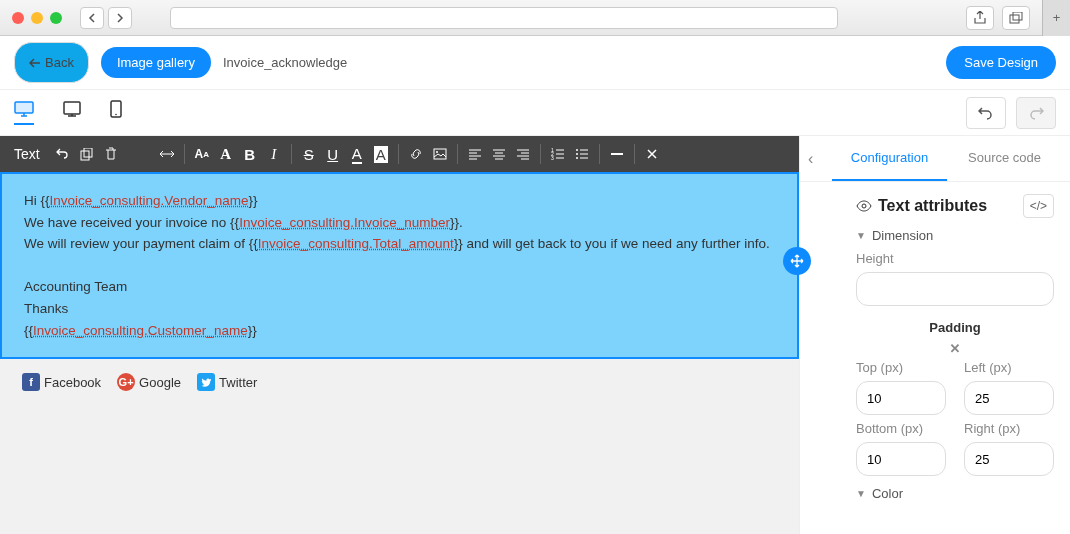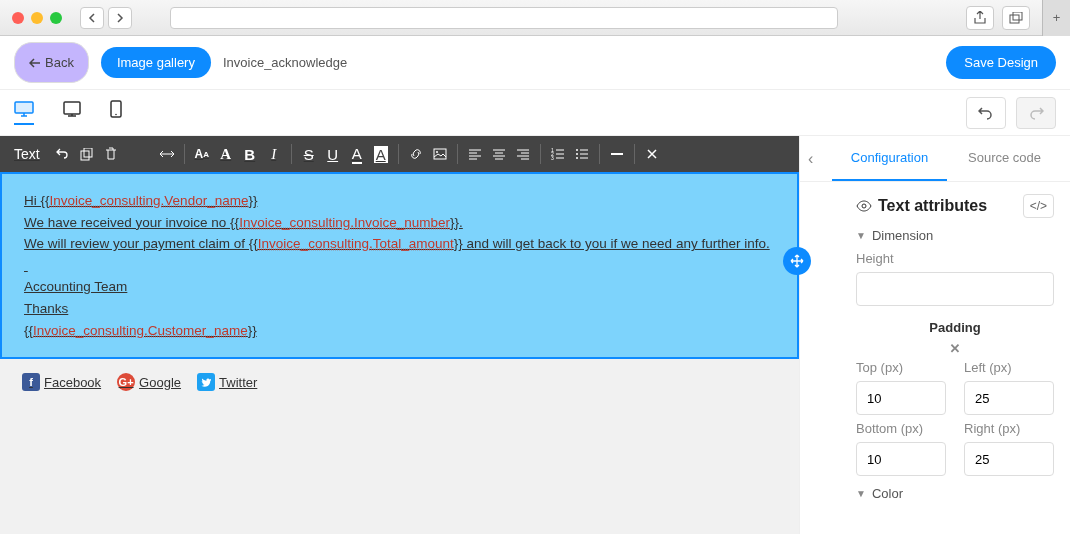--- a/index.html
+++ b/index.html
@@ -12,36 +12,36 @@
 .dot.red { background: #ff5f57; } .dot.yellow { background: #ffbd2e; } .dot.green { background: #28c940; }
 .nav-arrows { display: flex; gap: 4px; margin-left: 10px; }
 .arrow-btn { width: 24px; height: 22px; border: 1px solid #ccc; background: #fff; border-radius: 4px; display: flex; align-items: center; justify-content: center; color: #555; cursor: pointer; }
 .url-bar { flex: 1; height: 22px; background: #fff; border: 1px solid #ccc; border-radius: 4px; margin: 0 120px 0 30px; }
 .br-right { display: flex; gap: 8px; }
 .br-btn { width: 28px; height: 24px; border: 1px solid #ccc; background: #fff; border-radius: 4px; display: flex; align-items: center; justify-content: center; color: #555; cursor: pointer; }
 .tab-plus { width: 28px; height: 36px; background: #ddd; display: flex; align-items: center; justify-content: center; border-left: 1px solid #bbb; margin-left: 4px; margin-right: -12px; color: #666; }
 
 
 .app-header { height: 54px; display: flex; align-items: center; padding: 0 14px; gap: 12px; border-bottom: 1px solid #eee; }
-.back-btn { border: 1px solid #ddd; background: #c4b5fd; border-radius: 18px; padding: 12px 14px; display: flex; align-items: center; gap: 4px; cursor: pointer; color: #444; justify-content: flex-end; }
+.back-btn { border: 1px solid #ddd; background: #0ea5e9; border-radius: 18px; padding: 12px 14px; display: flex; align-items: center; gap: 4px; cursor: pointer; color: #444; justify-content: flex-end; }
 .pill-btn { background: #0d8bff; color: #fff; border-radius: 18px; padding: 8px 16px; cursor: pointer; font-weight: 500; }
 .doc-name { color: #555; font-weight: 500; }
 .save-btn { margin-left: auto; background: #0d8bff; color: #fff; border-radius: 18px; padding: 9px 18px; cursor: pointer; font-weight: 500; }
 
 
 .device-row { height: 46px; display: flex; align-items: center; padding: 0 14px; border-bottom: 1px solid #eee; gap: 28px; }
 .dev-icon { color: #888; cursor: pointer; display:flex; align-items:center; justify-content:center; padding-bottom: 6px; border-bottom: 2px solid transparent; }
 .dev-icon.active { color: #0d8bff; border-bottom-color: #0d8bff; }
 .history-btns { margin-left: auto; display: flex; gap: 10px; }
 .hist-btn { width: 40px; height: 32px; border: 1px solid #ddd; border-radius: 4px; display: flex; align-items: center; justify-content: center; cursor: pointer; color: #555; background:#fff; }
 .hist-btn.disabled { background: #f4f4f4; color: #bbb; cursor: default; }
 
 
 .split { display: flex; height: calc(534px - 36px - 54px - 46px); }
-.editor-side { width: 800px; border-right: 1px solid #eee; background: #f1f1f1; text-decoration: underline; }
+.editor-side { width: 800px; border-right: 1px solid #eee; background: #f1f1f1; }
 .prop-side { flex: 1; background: #fff; }
 
 
 .toolbar { height: 36px; background: #444; display: flex; align-items: center; padding: 0 10px; gap: 2px; color: #fff; }
 .tb-label { background: #444; color: #fff; padding: 0 4px; font-size: 14px; margin-right: 6px; }
 .tb-icon { width: 22px; height: 24px; display: flex; align-items: center; justify-content: center; cursor: pointer; color: #fff; font-size: 15px; }
 .tb-sep { width: 1px; height: 20px; background: #666; margin: 0 4px; }
 
 
 .canvas-wrap { padding: 0; }
@@ -59,21 +59,21 @@
 .ptab { flex: 1; text-align: center; color: #888; cursor: pointer; padding: 14px 0; border-bottom: 2px solid transparent; }
 .ptab.active { color: #0d8bff; border-bottom-color: #0d8bff; font-weight: 500; }
 
 .prop-body { padding: 12px 16px; overflow-y: auto; height: calc(100% - 46px); margin-left: 40px; }
 .prop-title-row { display: flex; align-items: center; justify-content: space-between; margin-bottom: 10px; }
 .prop-title { font-size: 16px; font-weight: 700; display: flex; align-items: center; gap: 6px; color:#222; }
 .code-toggle { border: 1px solid #ddd; border-radius: 4px; padding: 4px 6px; cursor: pointer; color: #666; font-size: 12px; }
 .section-hd { display: flex; align-items: center; gap: 6px; color: #555; margin: 10px 0 8px; cursor: pointer; font-size: 13px; }
 .section-hd .caret { font-size: 10px; color: #888; }
 .field-label { color: #888; font-size: 13px; margin: 8px 0 6px; }
-.input-box { border: 1px solid #ddd; border-radius: 4px; height: 34px; padding: 16px 10px; width: 100%; font-size: 13px; }
+.input-box { border: 1px solid #ddd; border-radius: 12px; height: 34px; padding: 16px 10px; width: 100%; font-size: 13px; }
 .pad-title { display: flex; align-items: center; gap: 6px; font-weight: 600; color: #333; margin: 14px 0 4px; flex-direction: column; }
 .pad-x { color: #888; cursor: pointer; }
 .pad-grid { display: grid; grid-template-columns: 1fr 1fr; gap: 6px 18px; }
 .pad-cell .lbl { color: #888; font-size: 13px; margin-bottom: 6px; display:block; }
 
 svg { display: block; }
 </style>
 </head>
 <body>
 

